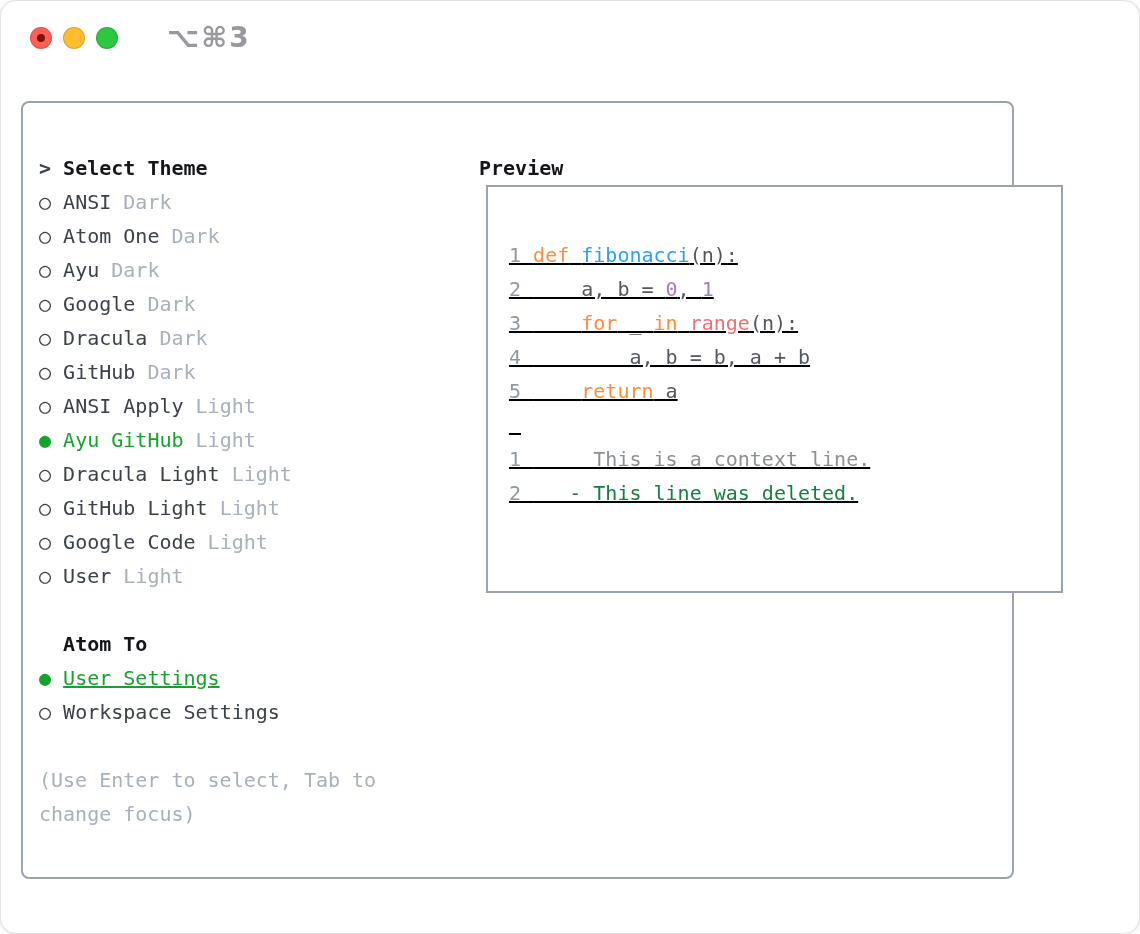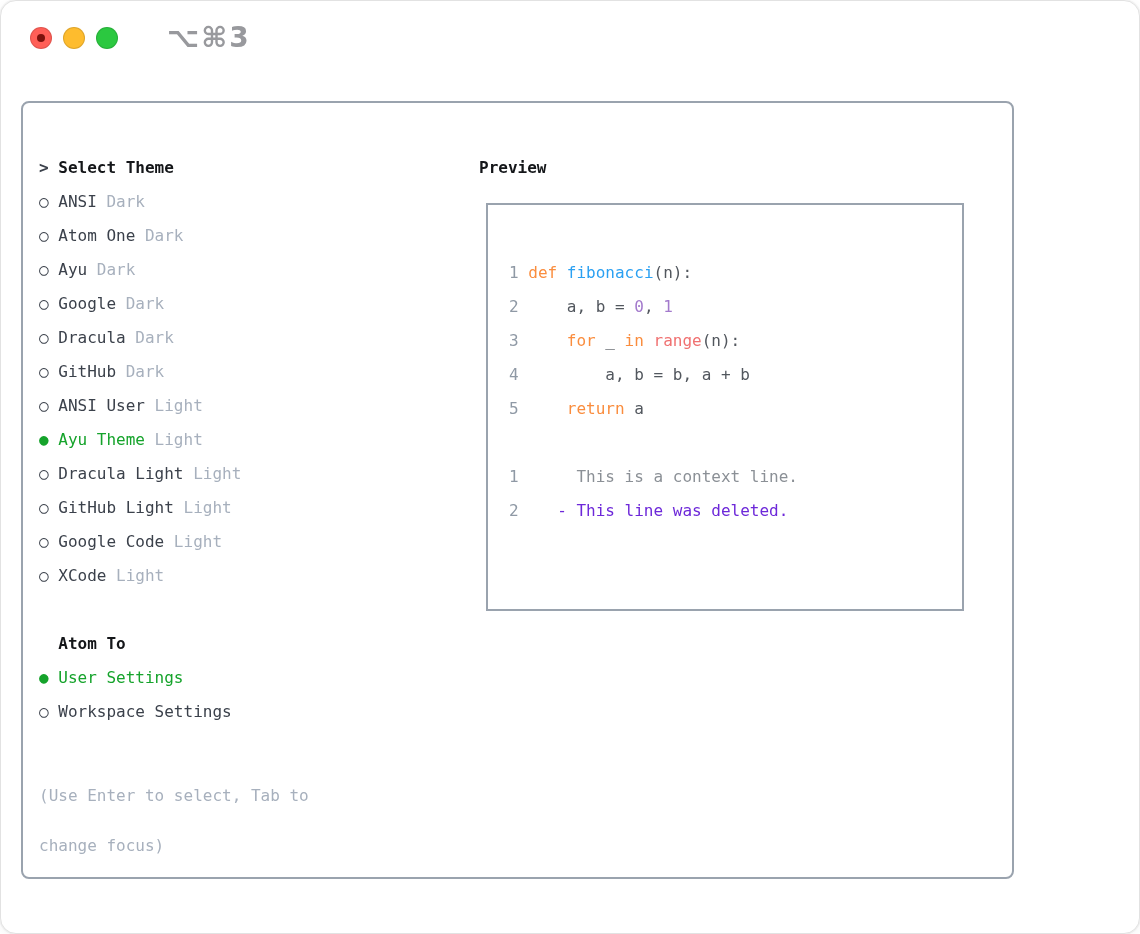--- a/index.html
+++ b/index.html
@@ -23,44 +23,44 @@
   .shortcut {
     position:absolute; left:166px; top:20px; font-size:28px; line-height:34px;
     font-weight:600; color:#98999d; letter-spacing:2px;
     font-family:"DejaVu Sans","Liberation Sans",sans-serif;
   }
   
   .panel {
     position:absolute; left:20px; top:100px; width:993px; height:778px;
     border:2px solid #9aa3ae; border-radius:8px; background:#fff;
   }
-  .row { height:34px; line-height:34px; white-space:pre; font-size:16px; }
+  .row { height:34px; line-height:34px; white-space:pre; font-size:20px; }
   
   .left-col { position:absolute; left:16px; top:48px; width:450px; color:#3b414b; }
   .bold-hdr { font-weight:700; color:#141619; }
   .marker { color:#3b414b; }
   .marker.sel { color:#15a32b; }
   .theme-row.selected .t-name { color:#15a32b; }
   .t-variant { color:#a7b0bd; }
-  .hint { color:#a7b0bd;margin-top:16px; }
-  .apply-row.selected .t-name { color:#15a32b; }
+  .hint { color:#a7b0bd; }
+  .apply-row.selected .t-name { color:#15a32b;text-decoration:underline; }
   
   .right-col { position:absolute; left:456px; top:48px; width:505px; }
   .preview-box {
-    margin-left:7px; margin-top:18px; width:478px; height:408px;
-    border:2px solid #9aa3ae; background:#fff; padding:51px 0 0 21px; overflow:hidden;
+    margin-left:7px; width:577px; height:408px;
+    border:2px solid #9aa3ae; background:#fff; padding:51px 0 0 21px; overflow:hidden;text-decoration:underline;
   }
   .ln { color:#8f99a5; }
   .tk-kw  { color:#fa8d3e; }
   .tk-fn  { color:#2aa0f2; }
   .tk-num { color:#a37acc; }
   .tk-call{ color:#f07171;text-align:center; }
   .tk-fg  { color:#52575e; }
   .tk-ctx { color:#8b9096; }
-  .tk-del { color:#6d28d9; }
+  .tk-del { color:#15803d; }
   .tk-add { color:#0fc41b; }
 </style>
 </head>
 <body>
 
 <div class="window">
 
   <div class="titlebar">
     <div class="tl-btn tl-close">
       <span class="tl-dot"></span>
@@ -74,26 +74,26 @@
 
     <div class="left-col">
       <div class="row"><span class="bold-hdr marker">&gt; </span><span class="bold-hdr">Select Theme</span></div>
       <div id="theme-rows">
           <div class="row theme-row"><span class="marker">○ </span><span class="t-name">ANSI</span><span class="t-variant"> Dark</span></div>
           <div class="row theme-row"><span class="marker">○ </span><span class="t-name">Atom One</span><span class="t-variant"> Dark</span></div>
           <div class="row theme-row"><span class="marker">○ </span><span class="t-name">Ayu</span><span class="t-variant"> Dark</span></div>
           <div class="row theme-row"><span class="marker">○ </span><span class="t-name">Google</span><span class="t-variant"> Dark</span></div>
           <div class="row theme-row"><span class="marker">○ </span><span class="t-name">Dracula</span><span class="t-variant"> Dark</span></div>
           <div class="row theme-row"><span class="marker">○ </span><span class="t-name">GitHub</span><span class="t-variant"> Dark</span></div>
-          <div class="row theme-row"><span class="marker">○ </span><span class="t-name">ANSI User</span><span class="t-variant"> Light</span></div>
-          <div class="row theme-row selected"><span class="marker sel">● </span><span class="t-name">Ayu Theme</span><span class="t-variant"> Light</span></div>
+          <div class="row theme-row"><span class="marker">○ </span><span class="t-name">ANSI Apply</span><span class="t-variant"> Light</span></div>
+          <div class="row theme-row selected"><span class="marker sel">● </span><span class="t-name">Ayu GitHub</span><span class="t-variant"> Light</span></div>
           <div class="row theme-row"><span class="marker">○ </span><span class="t-name">Dracula Light</span><span class="t-variant"> Light</span></div>
           <div class="row theme-row"><span class="marker">○ </span><span class="t-name">GitHub Light</span><span class="t-variant"> Light</span></div>
           <div class="row theme-row"><span class="marker">○ </span><span class="t-name">Google Code</span><span class="t-variant"> Light</span></div>
-          <div class="row theme-row"><span class="marker">○ </span><span class="t-name">XCode</span><span class="t-variant"> Light</span></div>
+          <div class="row theme-row"><span class="marker">○ </span><span class="t-name">User</span><span class="t-variant"> Light</span></div>
         </div>
       <div class="row"> </div>
       <div class="row"><span class="marker">  </span><span class="bold-hdr">Atom To</span></div>
       <div id="apply-rows">
           <div class="row apply-row selected"><span class="marker sel">● </span><span class="t-name">User Settings</span></div>
           <div class="row apply-row"><span class="marker">○ </span><span class="t-name">Workspace Settings</span></div>
         </div>
       <div class="row"> </div>
       <div class="row hint">(Use Enter to select, Tab to</div>
       <div class="row hint">change focus)</div>

